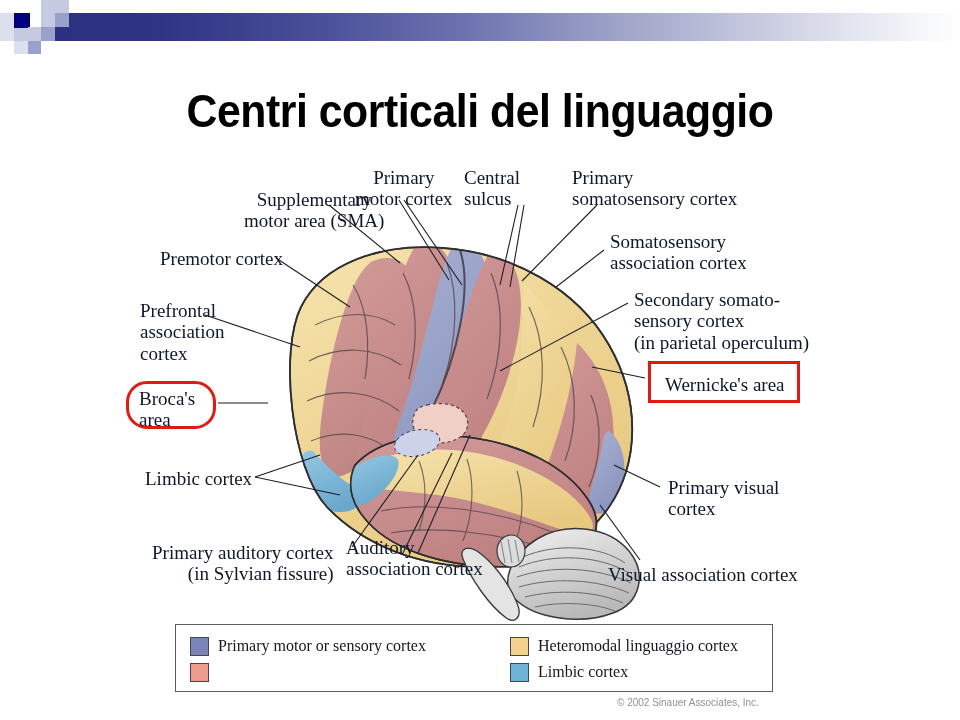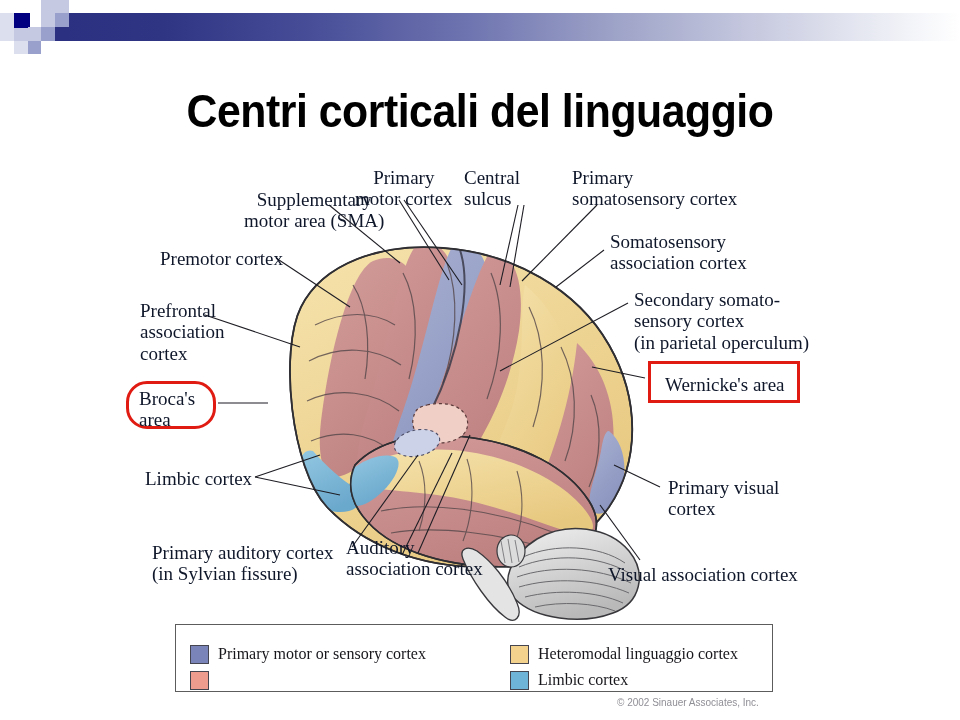--- a/index.html
+++ b/index.html
@@ -94,21 +94,20 @@
     border: 1.5px solid #5c5c5c;
     background: #ffffff;
     box-sizing: border-box;
     padding: 8px 0 0 14px;
   }
   .legend-grid {
     display: grid;
     grid-template-columns: 320px 270px;
     grid-template-rows: 26px 26px;
     align-items: center;
-    margin-top: 8px;
   }
   .legend-item {
     display: flex;
     align-items: center;
     gap: 9px;
   }
   .legend-swatch {
     width: 19px; height: 19px;
     border: 1.3px solid #45454f;
     box-sizing: border-box;
@@ -360,21 +359,21 @@
 
   <div class="fig-label" style="left:610px; top:76px;">Somatosensory
 association cortex</div>
 
   <div class="fig-label" style="left:634px; top:134px;">Secondary somato-
 sensory cortex
 (in parietal operculum)</div>
 
   <div class="fig-label" style="left:145px; top:313px;">Limbic cortex</div>
 
-  <div class="fig-label" style="left:152px; top:387px;">Primary auditory cortex
+  <div class="fig-label" style="left:152px; top:387px;text-align:right;">Primary auditory cortex
 (in Sylvian fissure)</div>
 
   <div class="fig-label" style="left:346px; top:382px;">Auditory
 association cortex</div>
 
   <div class="fig-label" style="left:668px; top:322px;">Primary visual
 cortex</div>
 
   <div class="fig-label" style="left:608px; top:409px;">Visual association cortex</div>
 

